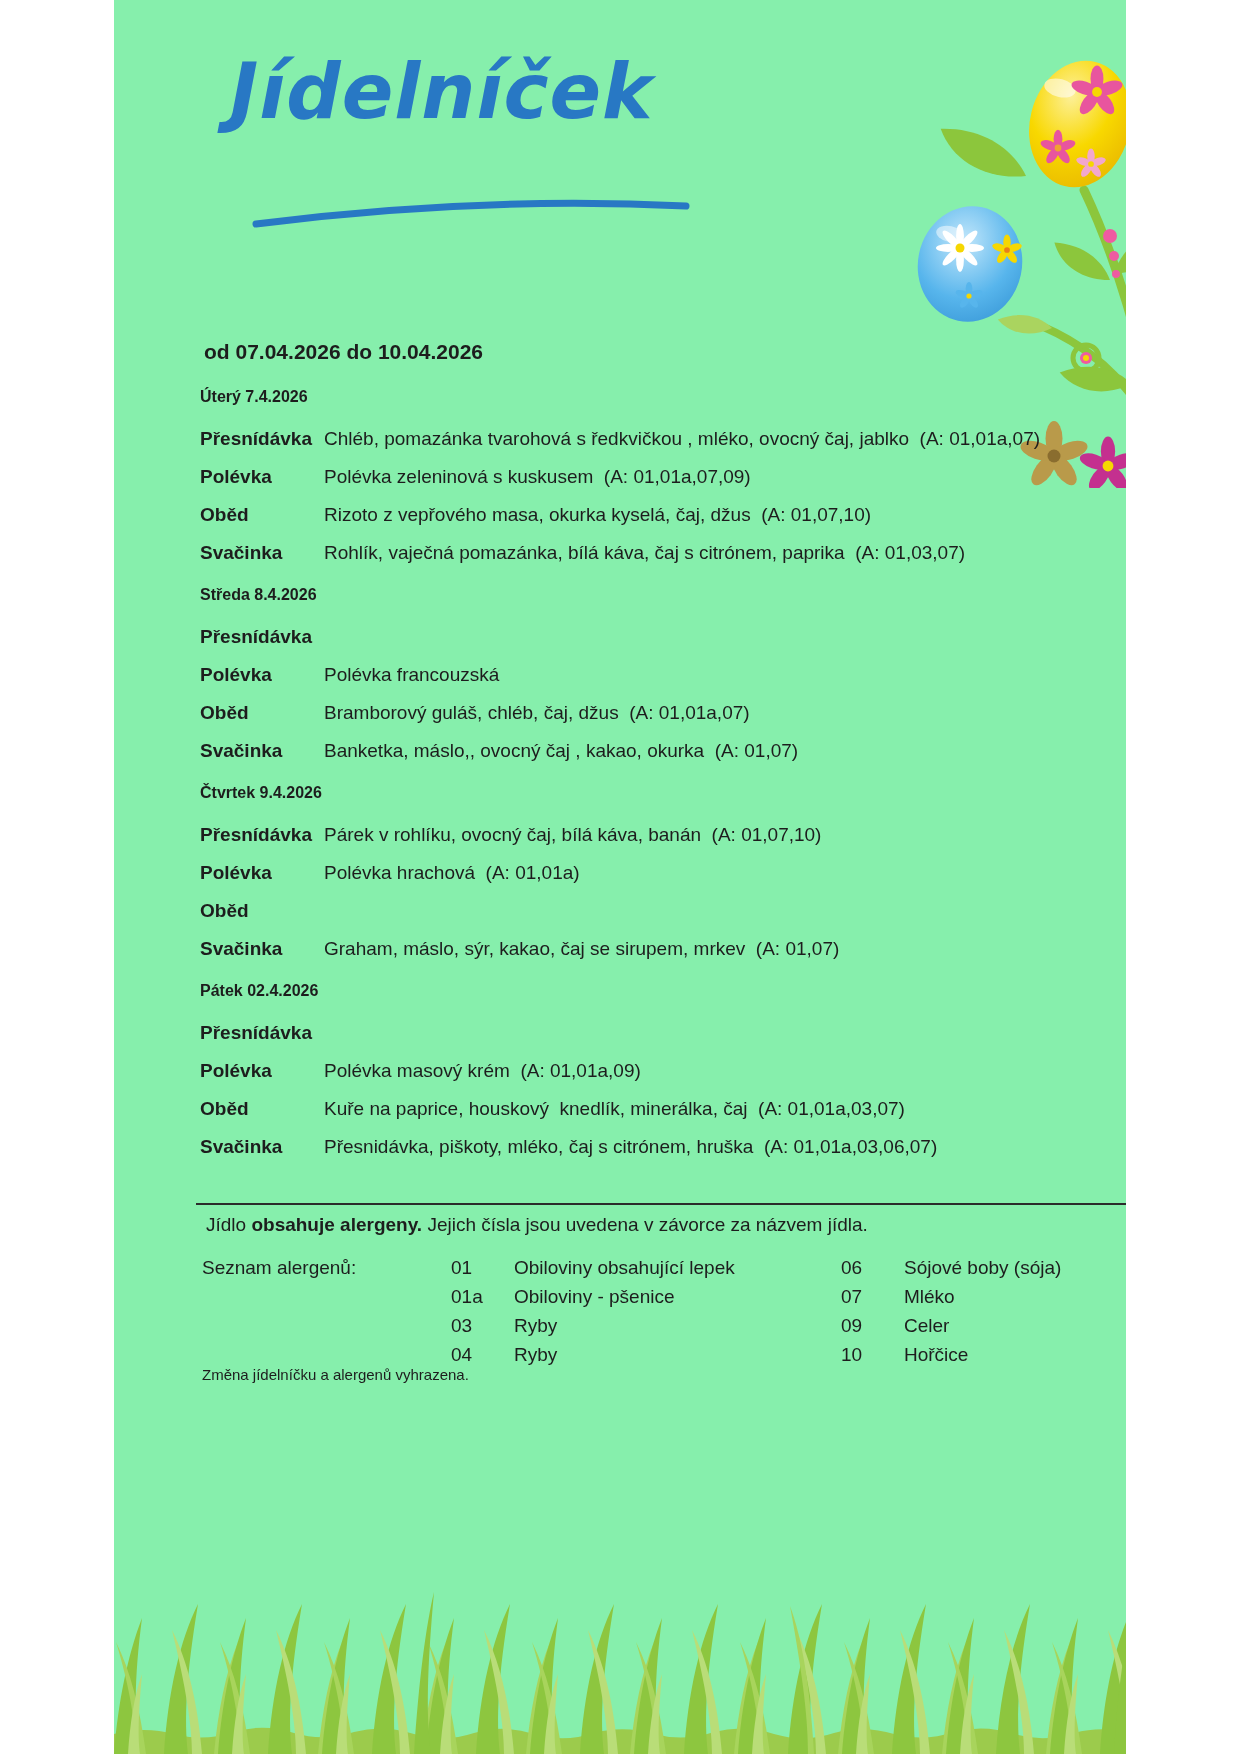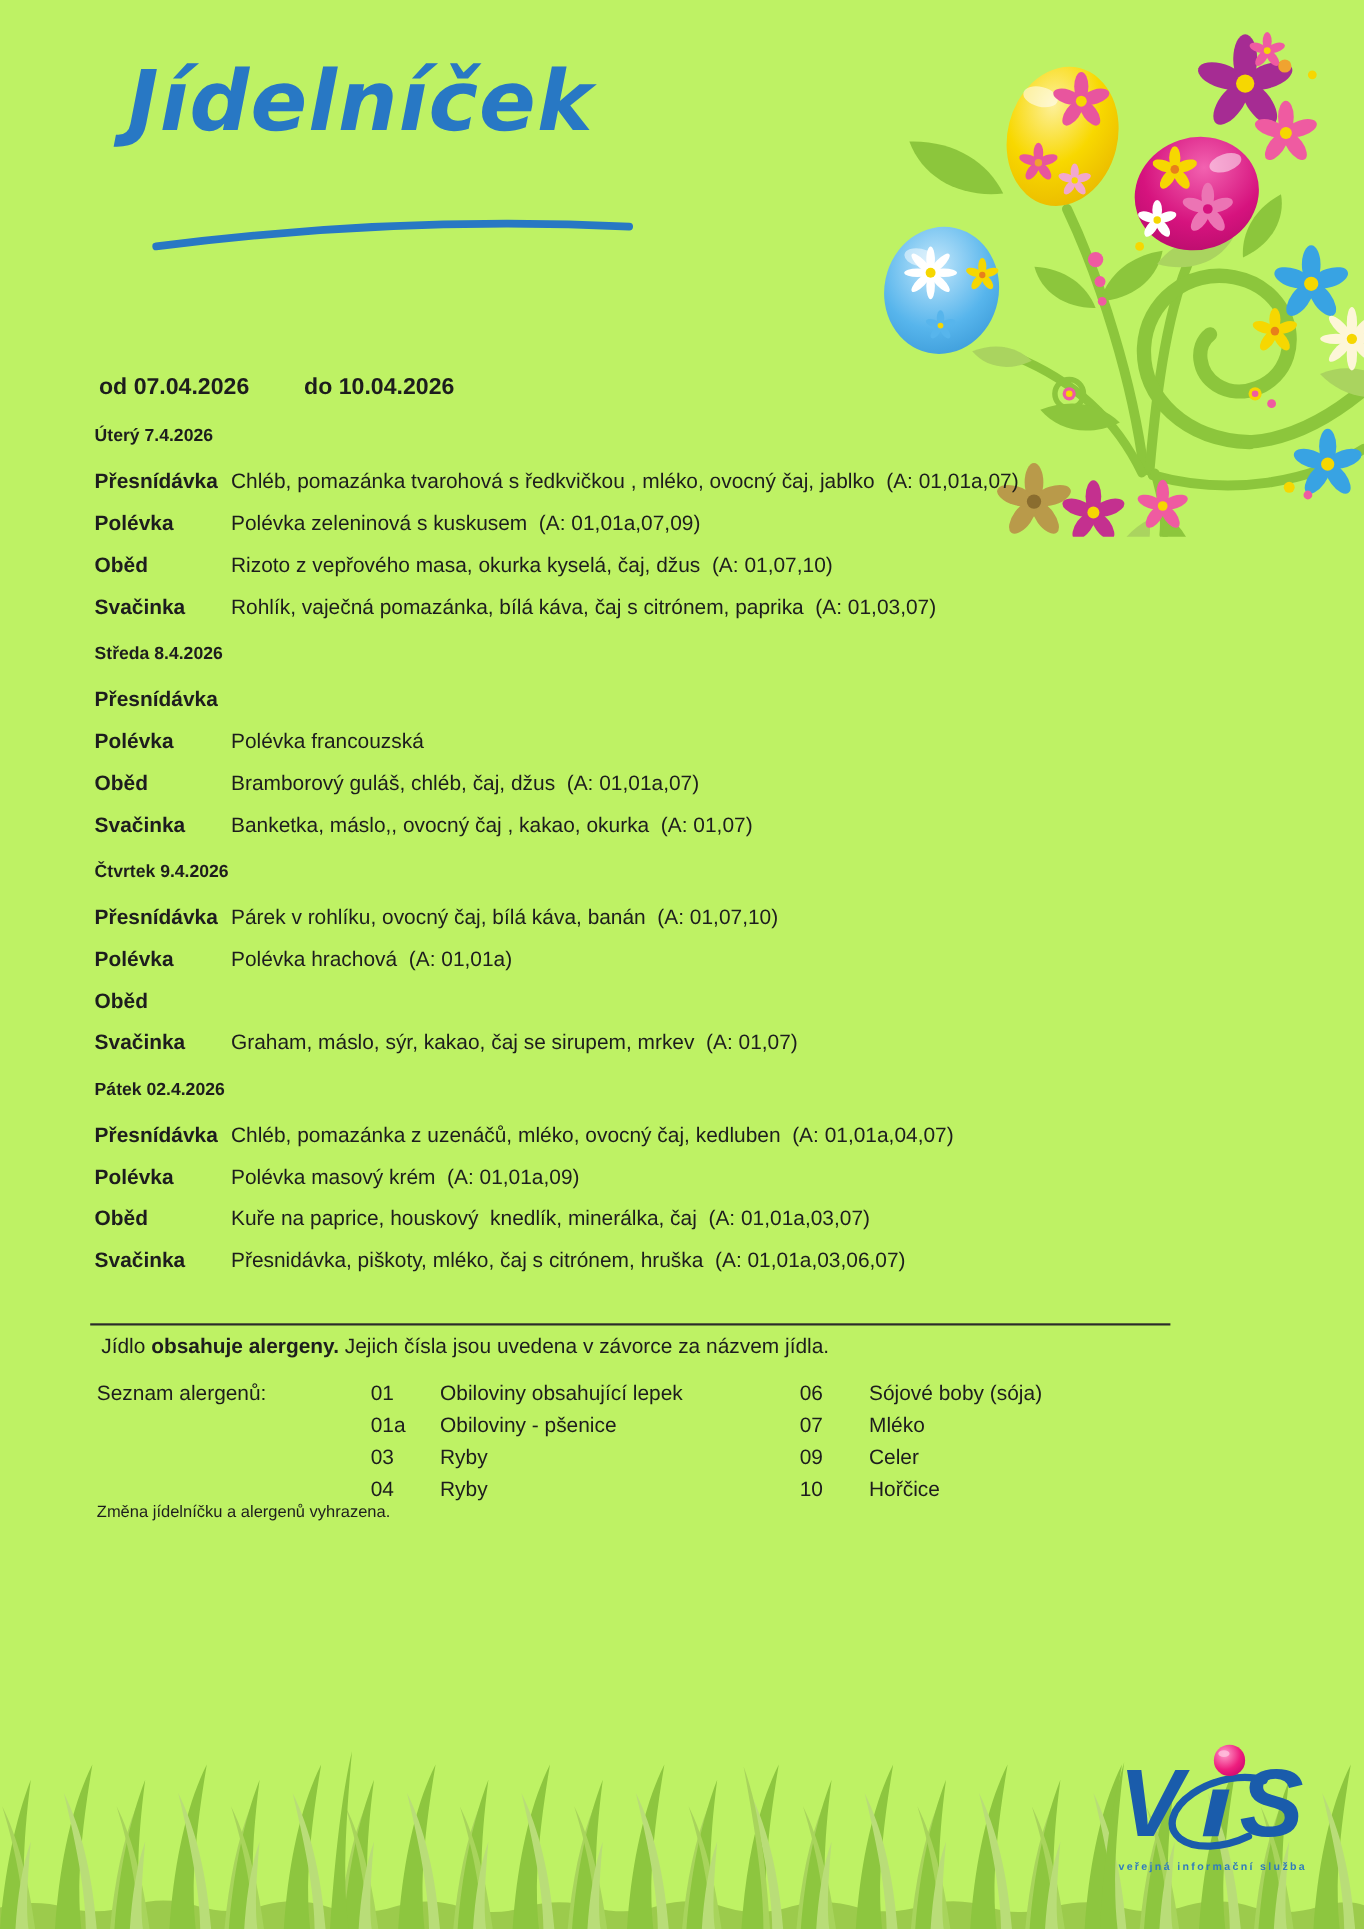--- a/index.html
+++ b/index.html
@@ -1,33 +1,33 @@
 <!DOCTYPE html>
 <html><head>
 <meta charset="utf-8">
 <style>
   html,body { margin:0; padding:0; background:#ffffff; }
   .page {
-    position:relative; width:1240px; height:1754px; margin:0 auto;
-    background:#bef264; overflow:hidden;
+    position:relative; width:1012px; height:1754px; margin:0 auto;
+    background:#86efac; overflow:hidden;
     font-family:"Liberation Sans", sans-serif; color:#1d1d1d;
   }
   
   .logo-wrap { position:absolute; left:116px; top:54px; z-index:2; }
   .logo-text {
     font-family:"DejaVu Sans", sans-serif;
     font-size:76px; font-weight:bold; font-style:italic;
     color:#2878c4; letter-spacing:1px; line-height:1;
   }
   .logo-swoosh { position:absolute; left:130px; top:192px; width:450px; height:40px; z-index:2; }
   
   .decoration { position:absolute; left:700px; top:28px; width:540px; height:460px; z-index:0; pointer-events:none; }
   
   .date-line { position:absolute; left:90px; top:340px; font-size:21px; font-weight:bold; z-index:3; }
-  .date-line .to { margin-left:44px; }
+  .date-line .to { }
   .menu { position:absolute; left:86px; top:382px; width:990px; z-index:3; }
   .day + .day { margin-top:14px; }
   .day-title { font-size:16px; line-height:30px; font-weight:bold; margin:0 0 16px 0; }
   .menu-row { display:flex; margin-bottom:17px; font-size:19px; line-height:21px; }
   .menu-row .label { width:124px; flex:none; font-weight:bold; }
   .menu-row .text { white-space:pre-wrap; }
   
   .rule { position:absolute; left:82px; top:1203px; width:982px; border-top:2px solid #2b2b2b; z-index:3; }
   .note { position:absolute; left:92px; top:1214px; font-size:19px; z-index:3;text-align:center; }
   .note b { font-weight:bold; }
@@ -285,21 +285,20 @@
       <div class="menu-row">
         <span class="label">Svačinka</span>
         <span class="text">Graham, máslo, sýr, kakao, čaj se sirupem, mrkev  (A: 01,07)</span>
       </div>
     </section>
 
     <section class="day">
       <h2 class="day-title">Pátek 02.4.2026</h2>
       <div class="menu-row">
         <span class="label">Přesnídávka</span>
-        <span class="text">Chléb, pomazánka z uzenáčů, mléko, ovocný čaj, kedluben  (A: 01,01a,04,07)</span>
       </div>
       <div class="menu-row">
         <span class="label">Polévka</span>
         <span class="text">Polévka masový krém  (A: 01,01a,09)</span>
       </div>
       <div class="menu-row">
         <span class="label">Oběd</span>
         <span class="text">Kuře na paprice, houskový  knedlík, minerálka, čaj  (A: 01,01a,03,07)</span>
       </div>
       <div class="menu-row">

